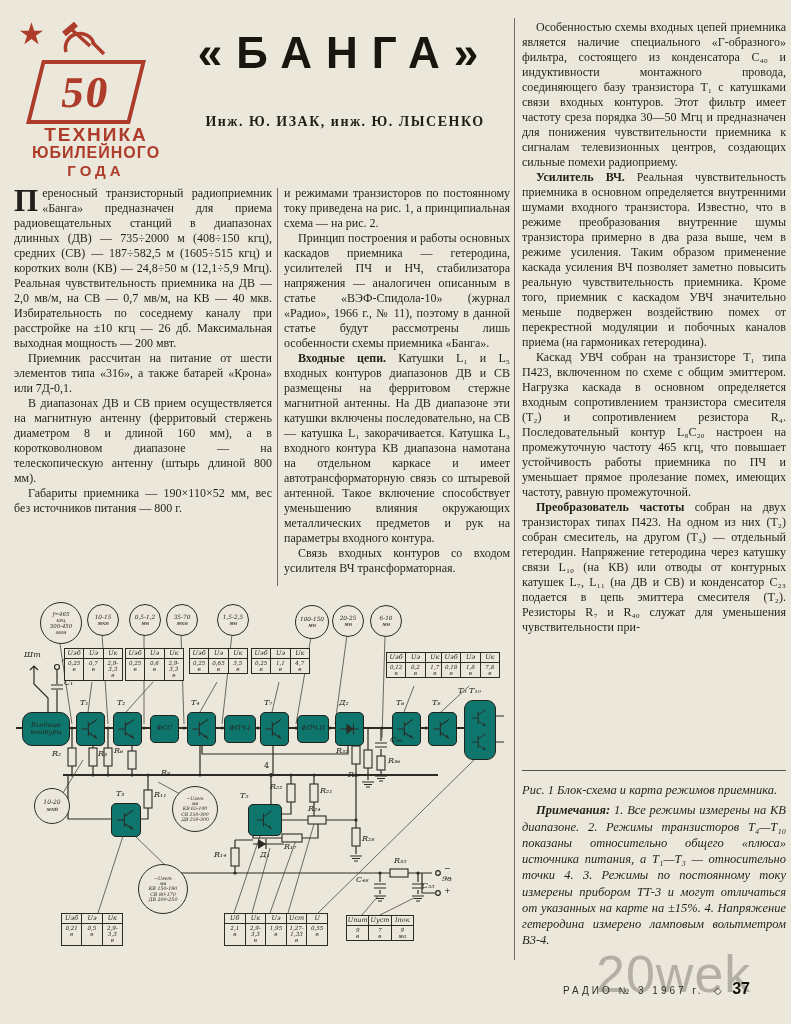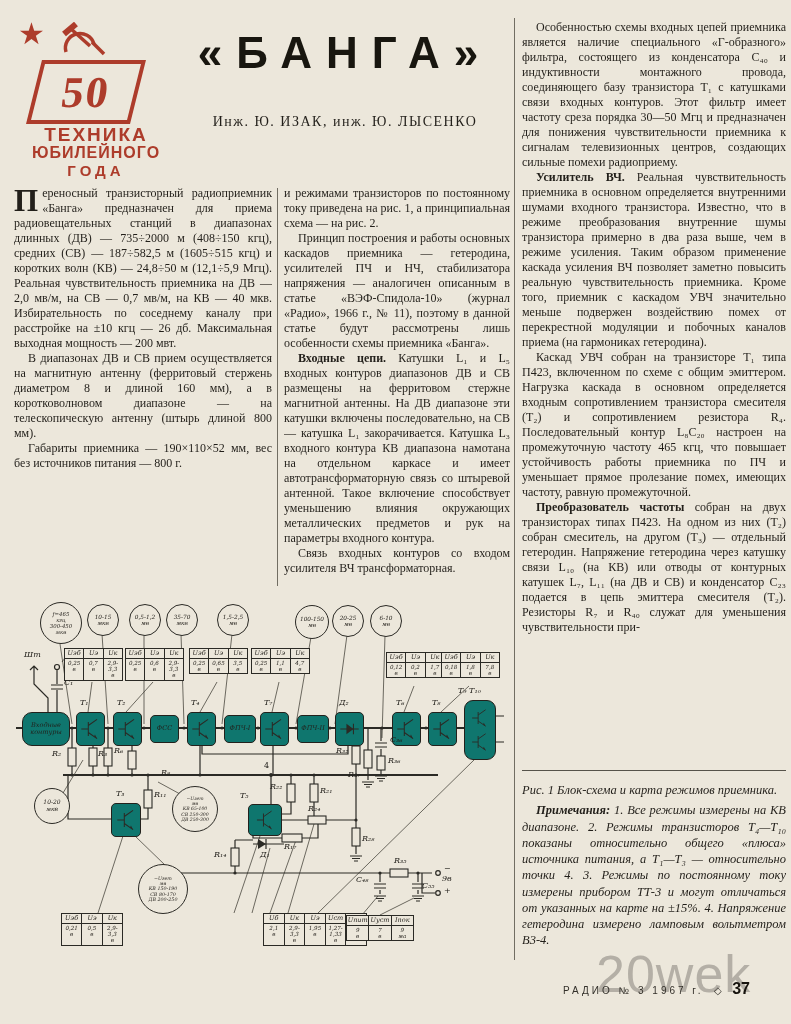--- a/index.html
+++ b/index.html
@@ -12,21 +12,21 @@
   #logo .star{position:absolute;left:6px;top:-6px;font-size:30px;}
   #logo .hs{position:absolute;left:44px;top:0px;}
   #logo .fifty-box{position:absolute;left:22px;top:38px;width:96px;height:56px;
       border:4px solid #ad3c2b;transform:skewX(-14deg);display:flex;align-items:center;justify-content:center;}
   #logo .fifty{font-size:44px;font-weight:bold;transform:skewX(6deg);letter-spacing:2px;}
   #logo .l1{position:absolute;left:0;top:102px;width:168px;text-align:center;font-weight:bold;font-size:19px;letter-spacing:2px;font-family:"Liberation Sans",sans-serif;}
   #logo .l2{position:absolute;left:0;top:122px;width:168px;text-align:center;font-weight:bold;font-size:16px;letter-spacing:1px;font-family:"Liberation Sans",sans-serif;}
   #logo .l3{position:absolute;left:0;top:140px;width:168px;text-align:center;font-weight:bold;font-size:15px;letter-spacing:4px;font-family:"Liberation Sans",sans-serif;}
   #title{left:180px;top:28px;width:330px;text-align:center;font-family:"Liberation Sans",sans-serif;
          font-weight:bold;font-size:44px;letter-spacing:14px;color:#18160f;white-space:nowrap;}
-  #authors{left:180px;top:114px;width:330px;text-align:center;font-weight:normal;font-size:14px;letter-spacing:1.5px;}
+  #authors{left:180px;top:114px;width:330px;text-align:center;font-weight:bold;font-size:14px;letter-spacing:1.5px;}
   
   .col{font-size:12px;line-height:1.25;text-align:justify;overflow:hidden;}
   #col-left{left:14px;top:186px;width:258px;height:402px;}
   #col-mid{left:284px;top:186px;width:226px;height:404px;}
   #col-right{left:522px;top:20px;width:264px;height:748px;}
   .p{margin:0;text-indent:14px;}
   .p.noind{text-indent:0;}
   .dropcap{float:left;font-size:31px;line-height:26px;font-weight:bold;padding:2px 4px 0 0;}
   .lead{font-weight:bold;}
   .vrule{background:#716d62;width:1px;}
@@ -87,20 +87,21 @@
 
 <h1 class="abs" id="title" style="margin:0;">«БАНГА»</h1>
 <div class="abs" id="authors">Инж.  Ю.  ИЗАК,  инж.  Ю. ЛЫСЕНКО</div>
 
 <div class="abs vrule" id="vr1"></div>
 <div class="abs vrule" id="vr2"></div>
 <div class="abs" id="hr1"></div>
 
 <div class="abs col" id="col-left">
   <p class="p noind"><span class="dropcap">П</span><span>ереносный транзисторный радиоприемник «Банга» предназначен для приема радиовещательных станций в диапазонах длинных (ДВ) — 735÷2000 м (408÷150 кгц), средних (СВ) — 187÷582,5 м (1605÷515 кгц) и коротких волн (КВ) — 24,8÷50 м (12,1÷5,9 Мгц). Реальная чувствительность приемника на ДВ — 2,0 мв/м, на СВ — 0,7 мв/м, на КВ — 40 мкв. Избирательность по соседнему каналу при расстройке на ±10 кгц — 26 дб. Максимальная выходная мощность — 200 мвт.</span></p>
+  <p class="p">Приемник рассчитан на питание от шести элементов типа «316», а также батарей «Крона» или 7Д-0,1.</p>
   <p class="p">В диапазонах ДВ и СВ прием осуществляется на магнитную антенну (ферритовый стержень диаметром 8 и длиной 160 мм), а в коротковолновом диапазоне — на телескопическую антенну (штырь длиной 800 мм).</p>
   <p class="p">Габариты приемника — 190×110×52 мм, вес без источников питания — 800 г.</p>
 </div>
 
 <div class="abs col" id="col-mid">
   <p class="p noind">и режимами транзисторов по постоянному току приведена на рис. 1, а принципиальная схема — на рис. 2.</p>
   <p class="p">Принцип построения и работы основных каскадов приемника — гетеродина, усилителей ПЧ и НЧ, стабилизатора напряжения — аналогичен описанным в статье «ВЭФ-Спидола-10» (журнал «Радио», 1966 г., № 11), поэтому в данной статье будут рассмотрены лишь особенности схемы приемника «Банга».</p>
   <p class="p"><b class="lead">Входные цепи.</b><span> Катушки L₁ и L₅ входных контуров диапазонов ДВ и СВ размещены на ферритовом стержне магнитной антенны. На ДВ диапазоне эти катушки включены последовательно, на СВ — катушка L₁ закорачивается. Катушка L₃ входного контура КВ диапазона намотана на отдельном каркасе и имеет автотрансформаторную связь со штыревой антенной. Такое включение способствует уменьшению влияния окружающих металлических предметов и рук на параметры входного контура.</span></p>
   <p class="p">Связь входных контуров со входом усилителя ВЧ трансформаторная.</p>
 </div>
@@ -417,21 +418,21 @@
       </div>
       <div class="mtr mtv">
         <div class="mtc">0,21
 в</div>
         <div class="mtc">0,5
 в</div>
         <div class="mtc">2,9-3,3
 в</div>
       </div>
     </div>
-  <div class="mtab" style="left:216px;top:325px;width:102px;margin-left:39px;">
+  <div class="mtab" style="left:216px;top:325px;width:102px;">
       <div class="mtr mth">
         <div class="mtc">Uб</div>
         <div class="mtc">Uк</div>
         <div class="mtc">Uэ</div>
         <div class="mtc">Uст</div>
         <div class="mtc">U</div>
       </div>
       <div class="mtr mtv">
         <div class="mtc">2,1
 в</div>

